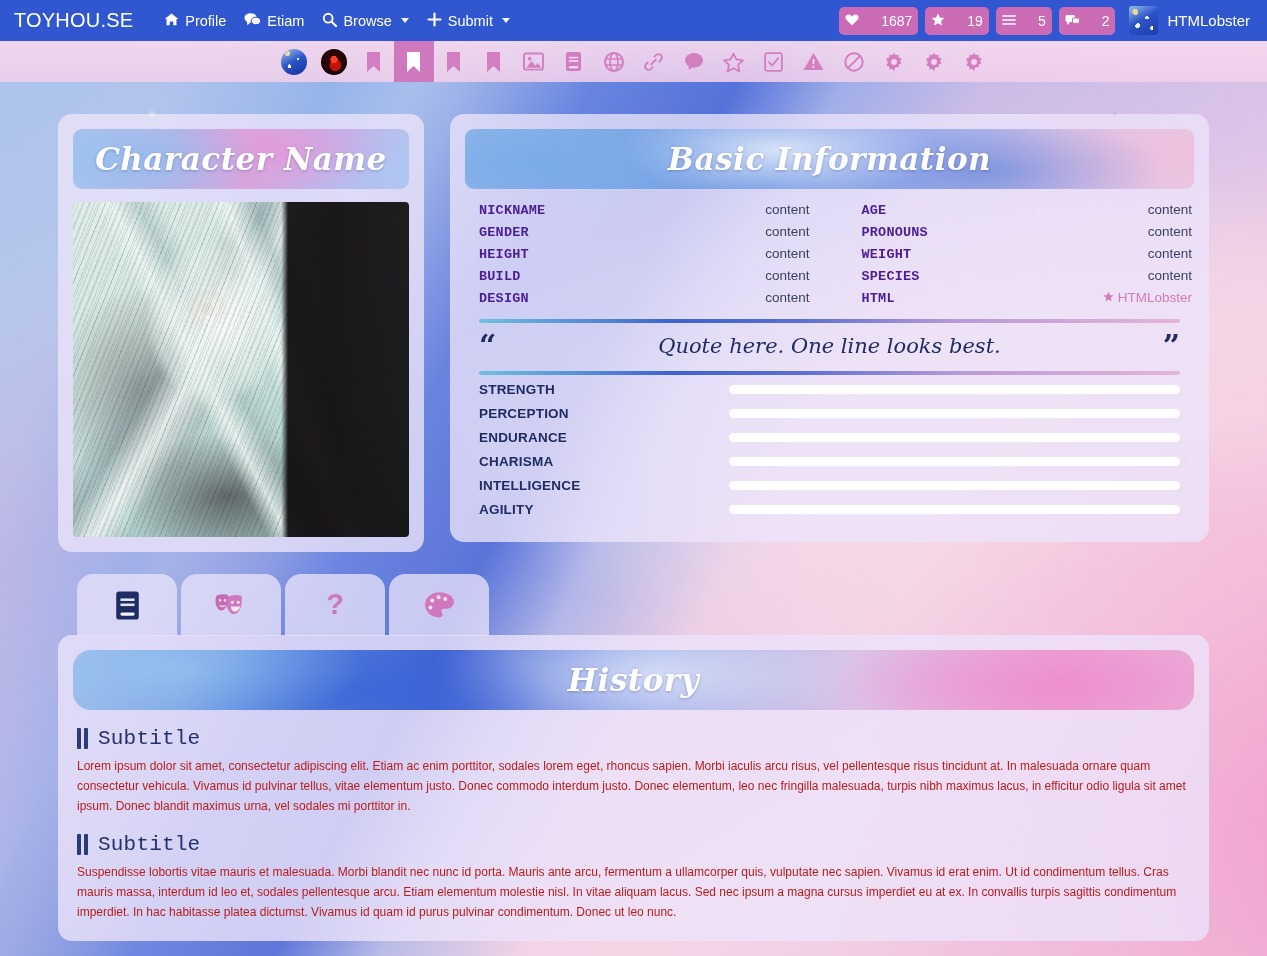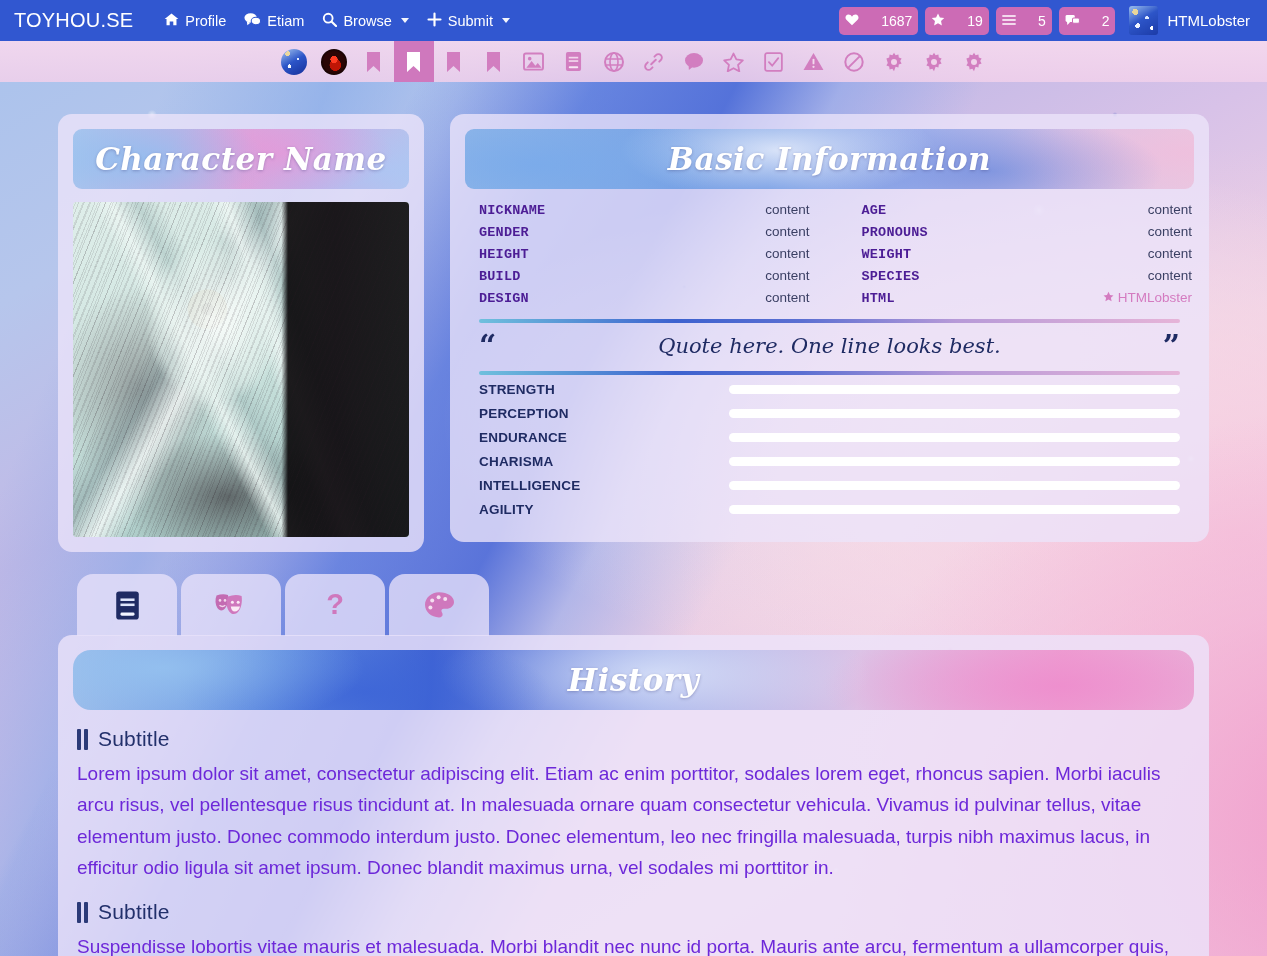--- a/index.html
+++ b/index.html
@@ -315,25 +315,25 @@
     display: flex; align-items: center; gap: 10px;
     margin: 17px 0 7px 4px;
   }
   .subtitle-bars {
     display: flex; gap: 3px; flex: none;
   }
   .subtitle-bars i {
     display: block; width: 4px; height: 21px; background: #2b3a78; border-radius: 1px;
   }
   .subtitle-text {
-    font-family: Liberation Sans, sans-serif;
+    font-family: Liberation Mono, monospace;
     font-size: 21px; color: #22306b; letter-spacing: .2px;
   }
   .body-para {
-    font-size: 19px; line-height: 1.65; color: #6d28d9;
+    font-size: 12px; line-height: 1.65; color: #b91c1c;
     margin: 0 6px 0 4px;
   }
 </style>
 </head>
 <body>
 
 <div id="page-bg"></div>
 
 <div id="topnav">
   <div class="brand">TOYHOU.SE</div>

